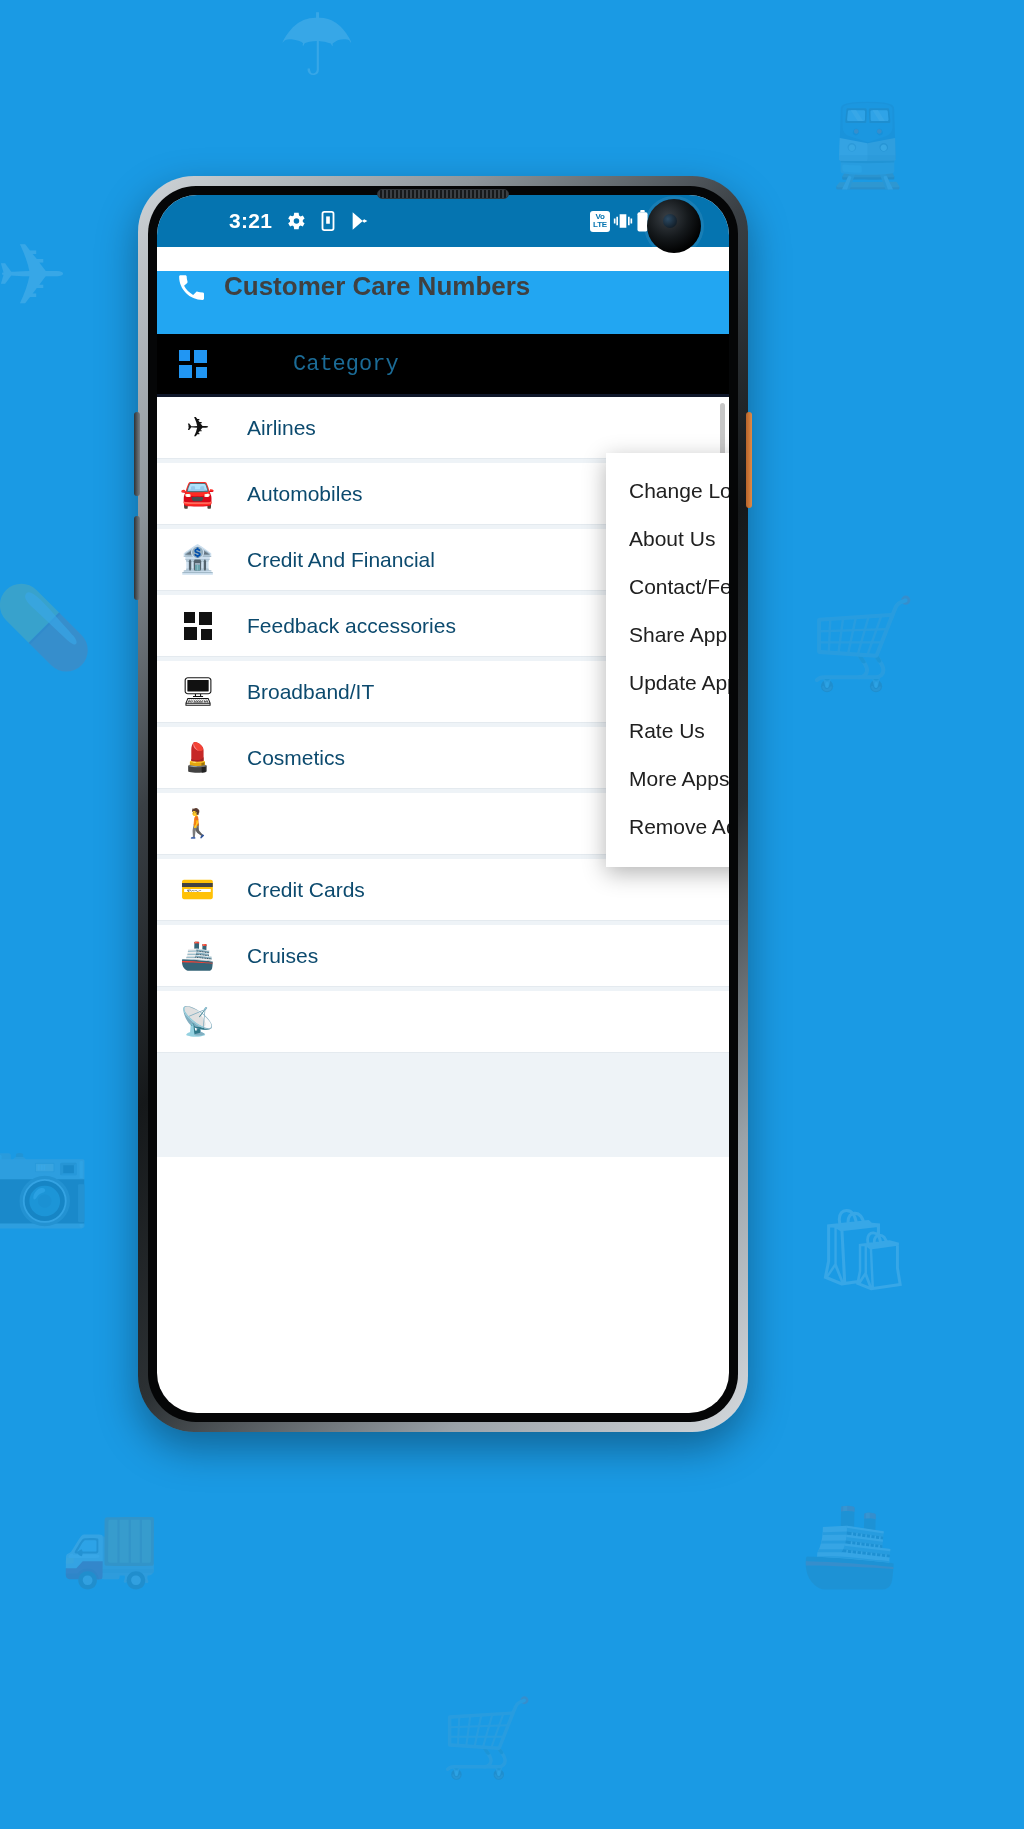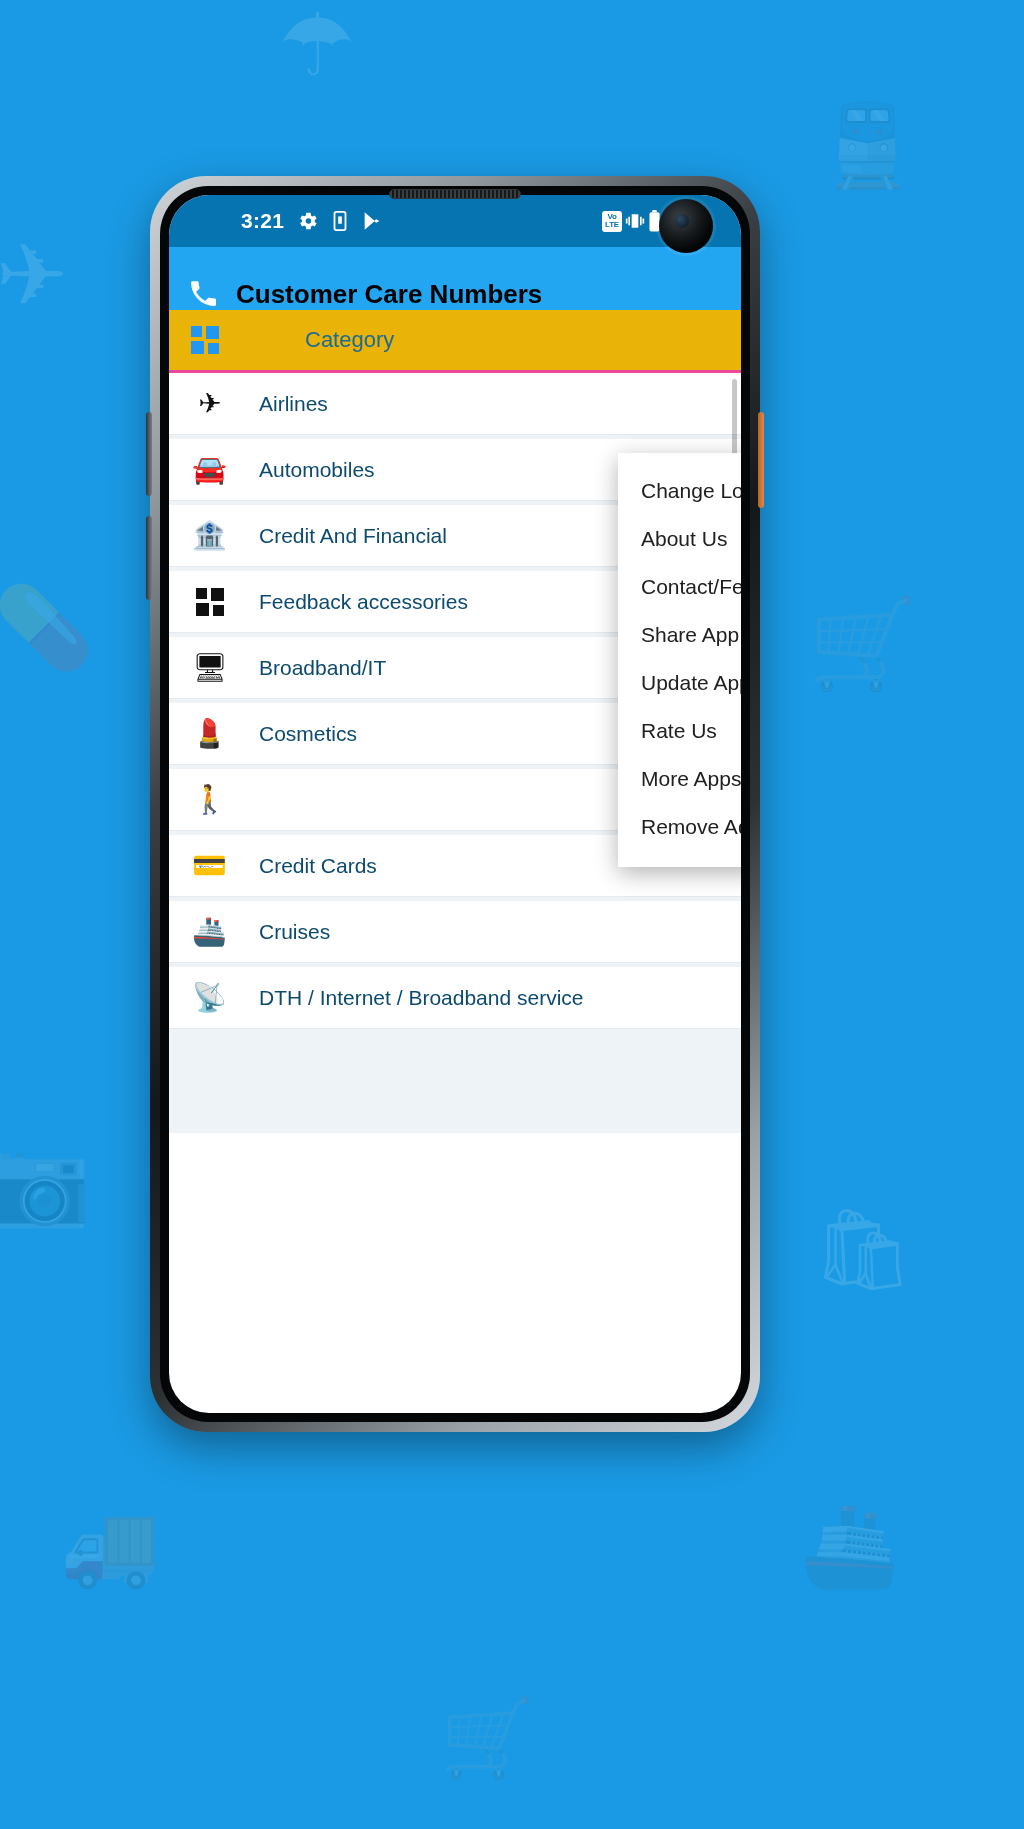--- a/index.html
+++ b/index.html
@@ -7,21 +7,21 @@
     width:1024px;height:1829px;overflow:hidden;position:relative;
     background:#1a9ae4;
     font-family:"Liberation Sans","DejaVu Sans",sans-serif;
   }
   
   #wallpaper{position:absolute;inset:0;overflow:hidden;}
   .wm{position:absolute;color:rgba(255,255,255,.13);line-height:1;user-select:none;}
 
   
   #phone{
-    position:absolute;left:150px;top:176px;width:610px;height:1256px;
+    position:absolute;left:138px;top:176px;width:610px;height:1256px;
     border-radius:56px;
     background:linear-gradient(135deg,#cfd4d8 0%,#8e969c 18%,#3a4045 34%,#15181a 50%,#2c3134 66%,#9aa2a8 84%,#d5d9dd 100%);
     padding:10px;box-sizing:border-box;
     box-shadow:0 16px 40px rgba(0,0,0,.35);
   }
   #phone-inner{
     position:absolute;left:10px;top:10px;right:10px;bottom:10px;
     border-radius:48px;background:#050607;padding:9px;box-sizing:border-box;
   }
   #screen{
@@ -59,29 +59,29 @@
   #camera{
     position:absolute;right:28px;top:4px;width:54px;height:54px;border-radius:50%;
     background:radial-gradient(circle at 38% 34%,#3a4046 0%,#15191c 42%,#000 74%);
     box-shadow:0 0 0 3px rgba(255,255,255,.08);z-index:30;
   }
   #camera::after{content:"";position:absolute;left:16px;top:15px;width:14px;height:14px;border-radius:50%;
     background:radial-gradient(circle at 35% 35%,#2c4a63,#0a1016);}
 
   
   #appbar{
-    height:63px;background:#22a6f2;color:#000000;display:flex;align-items:flex-end;gap:16px;
-    padding:0 18px;box-sizing:border-box;
+    height:63px;background:#22a6f2;color:#404040;display:flex;align-items:flex-start;gap:16px;
+    padding:0 18px;box-sizing:border-box;margin-top:24px;
   }
   #app-title{font-size:26px;font-weight:700;white-space:nowrap;}
 
   
   #tabbar{
-    height:60px;background:#eab308;display:flex;align-items:center;
-    border-bottom:3px solid #ec4899;position:relative;
+    height:60px;background:#000000;display:flex;align-items:center;
+    border-bottom:3px solid #0f172a;position:relative;font-family:Liberation Mono, monospace;
   }
   .tab{display:flex;align-items:center;width:100%;padding:0 22px;box-sizing:border-box;gap:86px;}
   #tab-label{color:#1b6b96;font-size:22px;}
 
   
   #list{background:#eef3f7;height:760px;overflow:hidden;position:relative;}
   .row{
     background:#fff;height:62px;display:flex;align-items:center;gap:26px;
     padding:0 18px;box-sizing:border-box;margin-bottom:4px;
     border-bottom:1px solid #e4eaef;
@@ -222,21 +222,20 @@
           <div class="row">
             <span class="row-icon">💳</span>
             <span class="row-label">Credit Cards</span>
           </div>
           <div class="row">
             <span class="row-icon">🚢</span>
             <span class="row-label">Cruises</span>
           </div>
           <div class="row">
             <span class="row-icon">📡</span>
-            <span class="row-label">DTH / Internet / Broadband service</span>
           </div>
           <div id="scroll-track">
           <div id="scroll-thumb"></div>
         </div>
       </div>
 
       <div id="menu">
           <div class="menu-item">Change Location</div>
           <div class="menu-item">About Us</div>
           <div class="menu-item">Contact/Feedback</div>

